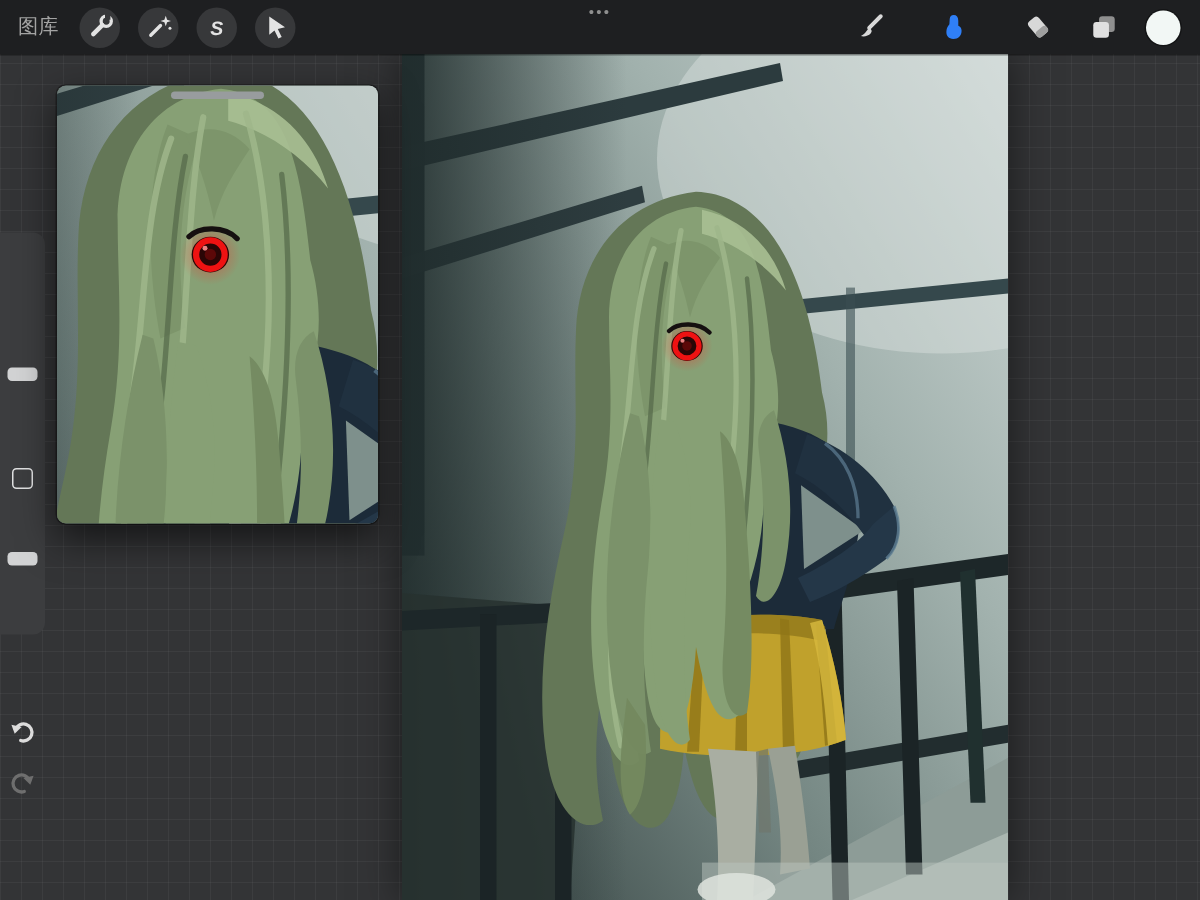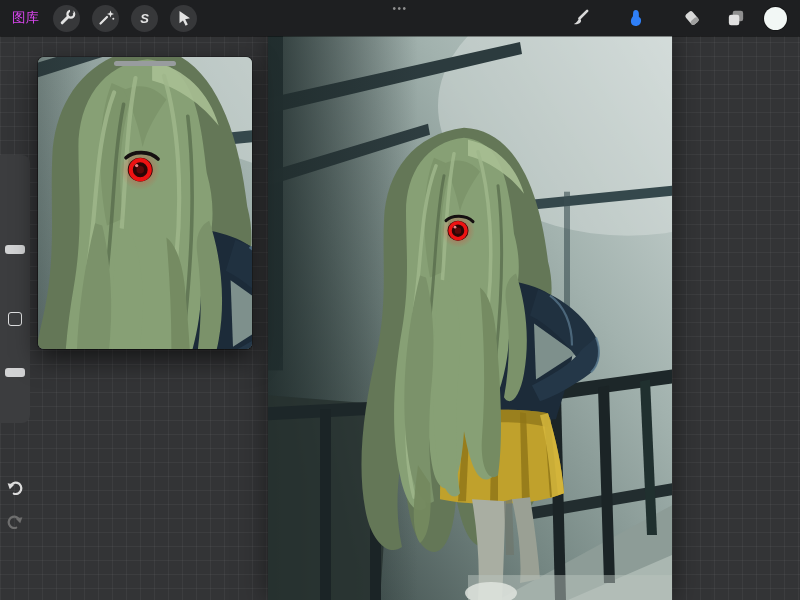--- a/index.html
+++ b/index.html
@@ -11,21 +11,21 @@
       linear-gradient(90deg, rgba(255,255,255,0.045) 1px, transparent 1px);
     background-size:14px 14px;
     position:relative;
   }
 
   
   .topbar{position:absolute;top:0;left:0;right:0;height:36px;background:#1e1f21;
     display:flex;align-items:center;justify-content:space-between;z-index:30;
     box-shadow:0 1px 0 rgba(0,0,0,.4);}
   .tb-left{display:flex;align-items:center;padding-left:12px;}
-  .gallery{color:#d946ef;font-size:13.5px;margin-right:14px;cursor:pointer;line-height:36px;}
+  .gallery{color:#a3a3a3;font-size:13.5px;margin-right:14px;cursor:pointer;line-height:36px;}
   .circ{width:27px;height:27px;border-radius:50%;background:#37383a;margin-right:12px;
     display:flex;align-items:center;justify-content:center;cursor:pointer;}
   .circ svg{display:block}
   .sel-glyph{color:#e3e3e3;font-size:13px;font-weight:bold;font-style:italic;line-height:1;}
   .tb-center{position:absolute;left:50%;top:3px;transform:translateX(-50%);
     color:#8f8f8f;font-size:10px;letter-spacing:1.5px;cursor:pointer;}
   .tb-right{display:flex;align-items:center;padding-right:13px;}
   .tool{width:24px;height:24px;display:flex;align-items:center;justify-content:center;cursor:pointer;}
   .tool svg{display:block}
   .m32{margin-right:32px}.m20{margin-right:20px}.m16{margin-right:16px}

